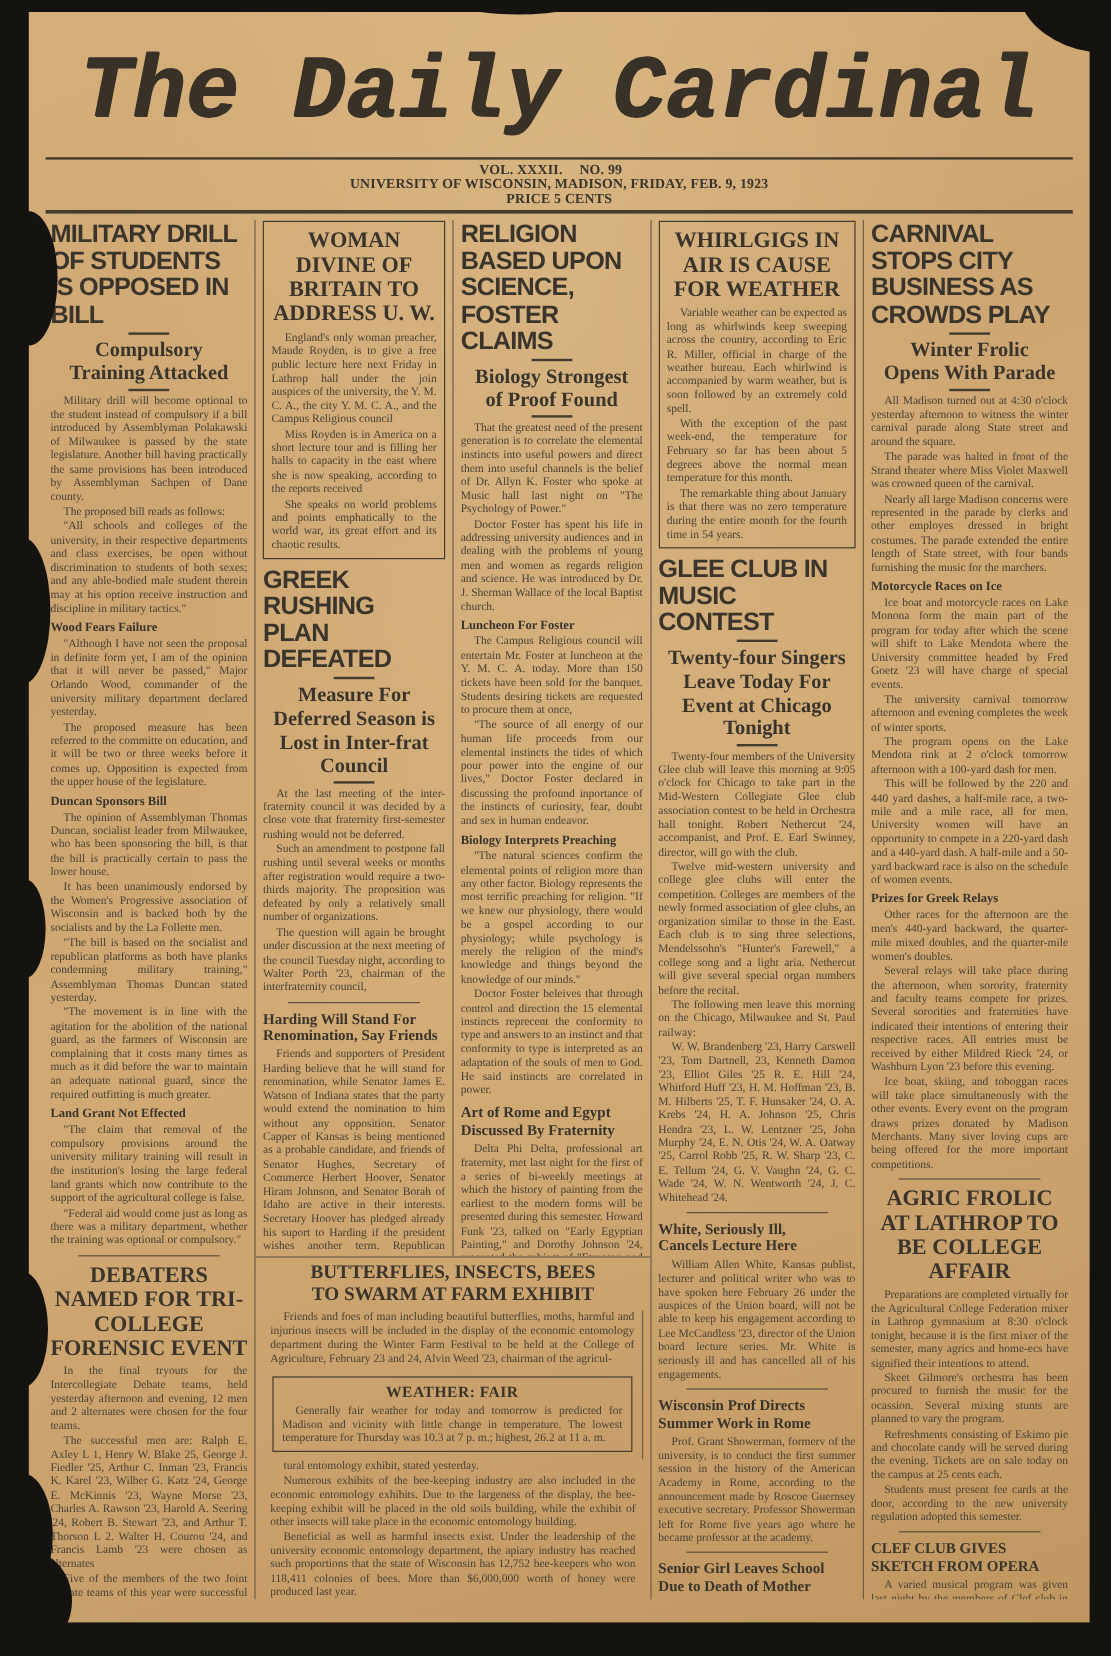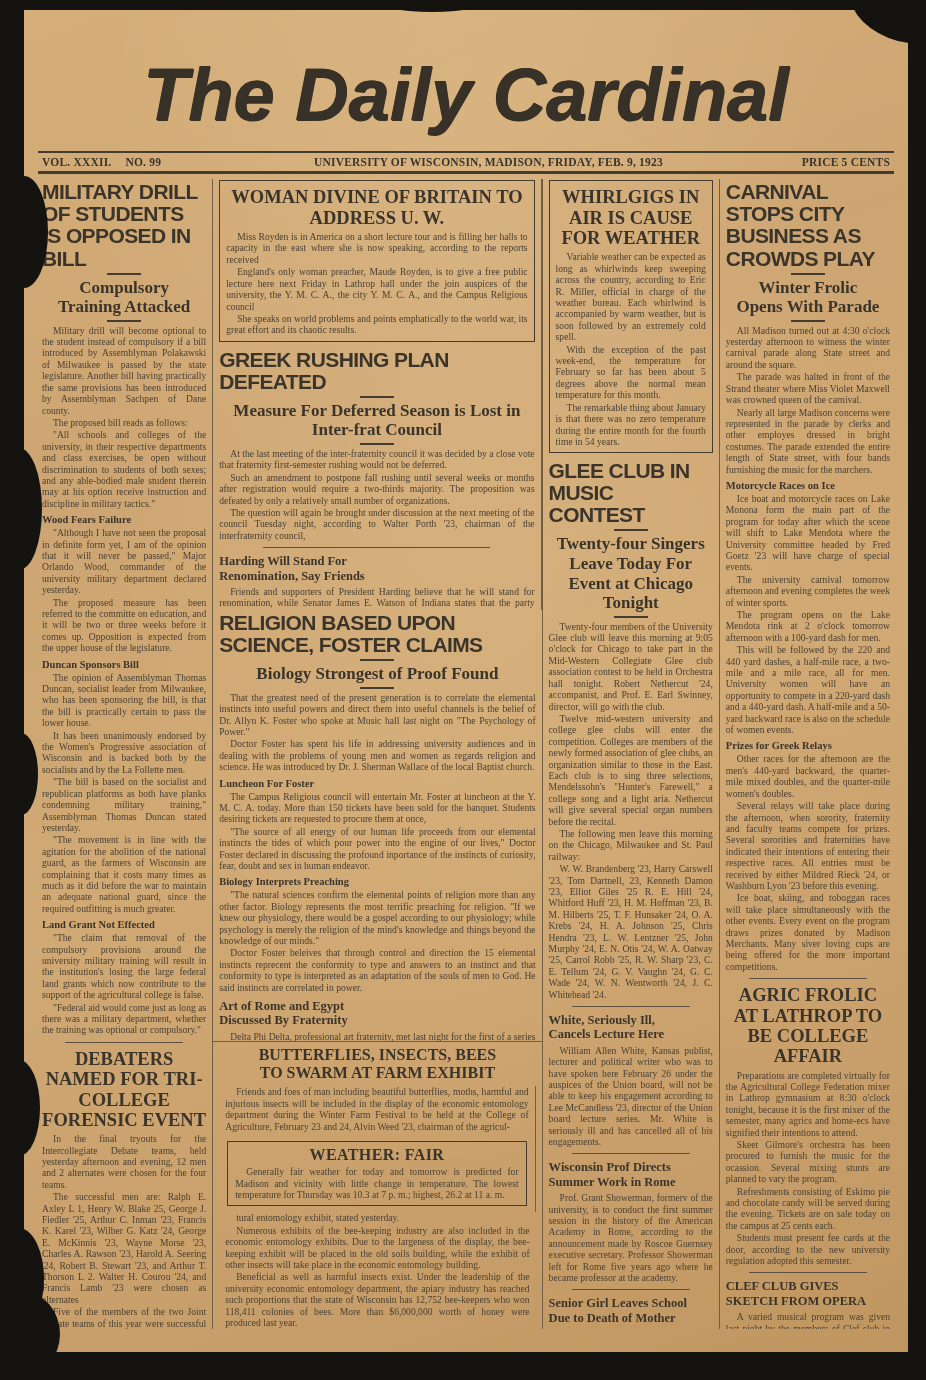--- a/index.html
+++ b/index.html
@@ -15,55 +15,55 @@
   .b1{left:0px;top:176px;width:48px;height:112px;}
   .b2{left:-4px;top:448px;width:46px;height:122px;}
   .b3{left:4px;top:733px;width:34px;height:82px;}
   .b4{left:-2px;top:1060px;width:42px;height:96px;}
   .b5{left:-6px;top:1228px;width:50px;height:102px;}
   .b6{right:-26px;top:-24px;width:104px;height:64px;transform:rotate(22deg);}
   .b7{left:-14px;top:1292px;width:74px;height:84px;}
   .b8{left:372px;top:-14px;width:120px;height:26px;border-radius:50%;}
 
   .masthead{text-align:center;padding-top:28px;}
-  .masthead h1{font-family:Liberation Sans, sans-serif;font-weight:700;font-style:italic;
-       font-size:74px;margin:16px;line-height:1.1;color:#383128;
+  .masthead h1{font-family:Liberation Mono, monospace;font-weight:700;font-style:italic;
+       font-size:74px;margin:0;line-height:1.1;color:#383128;
        text-shadow:0.5px 0.5px 0 #383128, -0.5px 0 0 #383128;}
   .dateline{display:flex;justify-content:space-between;align-items:center;margin:12px 14px 0;
        border-top:2px solid #453c30;border-bottom:3px solid #453c30;padding:3px 4px;
-       font-weight:700;font-size:11.5px;color:#3b342b;letter-spacing:.2px;}
+       font-weight:700;font-size:11.5px;color:#3b342b;letter-spacing:.2px;flex-direction:column;}
   .volwrap span{margin-right:14px;}
 
   .columns{display:flex;margin:5px 12px 0;height:1150px;overflow:hidden;}
   .vr{border-right:1px solid #6f5f49;}
   .col{padding:0 6px;overflow:hidden;}
   .c1,.c4,.c5{flex:1 1 0;min-width:0;}
   .cpair{flex:2 2 0;min-width:0;display:flex;flex-direction:column;padding:0;}
-  .pair-top{display:flex;height:888px;overflow:hidden;flex-direction:column;}
+  .pair-top{display:flex;height:888px;overflow:hidden;}
   .pair-top .sub{flex:1 1 0;min-width:0;padding:0 6px;overflow:hidden;}
   .span-sec{border-top:1px solid #6f5f49;padding:4px 6px 0;}
   .pair-bottom{display:flex;flex-direction:column;}
   .pair-bottom .sub{flex:1 1 0;min-width:0;padding:0 6px;}
 
   .bp{font-size:9.6px;line-height:1.19;text-align:justify;text-indent:11px;
       margin:0 0 1px;color:#4a4134;}
   .hl-sans{font-family:"Liberation Sans","DejaVu Sans",sans-serif;font-weight:700;
       font-size:21px;line-height:1.05;letter-spacing:-0.6px;margin:2px 0 3px;color:#3b342b;}
   .hl-serif{font-weight:700;font-size:18.5px;line-height:1.1;margin:2px 0 3px;
       text-align:center;color:#3b342b;}
   .hl-span{font-weight:700;font-size:16px;line-height:1.15;margin:0 0 4px;color:#3b342b;text-align:center;}
   .deck{font-weight:700;font-size:17px;text-align:center;margin:1px 8px;line-height:1.15;color:#3b342b;}
   .xh{font-weight:700;font-size:10.5px;margin:5px 0 2px;color:#3b342b;}
   .mh{font-weight:700;font-size:12.5px;line-height:1.15;margin:6px 0 3px;color:#3b342b;}
   .mh .l2{display:block;text-align:left;}
   .rule-sm{width:34px;border-top:2px solid #453c30;margin:3px auto;}
   .rule-story{width:72%;border-top:1px solid #5d5040;margin:6px auto;}
   .boxed{border:1.5px solid #453c30;padding:4px 6px;margin:1px 0 7px;}
   .infobox{border:1.5px solid #453c30;padding:4px 7px;margin:9px 2px 6px;}
-  .infobox .ibt{font-weight:700;font-size:16px;text-align:center;margin:0 0 2px;
+  .infobox .ibt{font-weight:700;font-size:13px;text-align:center;margin:0 0 2px;
       color:#3b342b;letter-spacing:.4px;}
 </style>
 </head>
 <body>
 
 <div class="paper">
 
   <header class="masthead">
     <h1>The Daily Cardinal</h1>
     <div class="dateline">
@@ -106,22 +106,22 @@
         <p class="bp">Five of the members of the two Joint Debate teams of this year were successful in making the team. Accordind to the proposed credit plan for the literary society competition, points will be given for members who were successful in making the final intercollegiate squads. Hesperia has six representatives, Philomathia has five and Athenae has two.</p>
       </article>
     </section>
 
     <div class="cpair vr">
       <div class="pair-top">
 
         <section class="col sub vr">
           <article class="story boxed">
             <h2 class="hl-serif">WOMAN DIVINE OF BRITAIN TO ADDRESS U. W.</h2>
+            <p class="bp">England's only woman preacher, Maude Royden, is to give a free public lecture here next Friday in Lathrop hall under the join auspices of the university, the Y. M. C. A., the city Y. M. C. A., and the Campus Religious council</p>
             <p class="bp">Miss Royden is in America on a short lecture tour and is filling her halls to capacity in the east where she is now speaking, according to the reports received</p>
-            <p class="bp">England's only woman preacher, Maude Royden, is to give a free public lecture here next Friday in Lathrop hall under the join auspices of the university, the Y. M. C. A., the city Y. M. C. A., and the Campus Religious council</p>
             <p class="bp">She speaks on world problems and points emphatically to the world war, its great effort and its chaotic results.</p>
           </article>
           <article class="story">
             <h2 class="hl-sans">GREEK RUSHING PLAN DEFEATED</h2>
             <div class="rule-sm"></div>
             <h3 class="deck">Measure For Deferred Season is Lost in Inter-frat Council</h3>
             <div class="rule-sm"></div>
             <p class="bp">At the last meeting of the inter-fraternity council it was decided by a close vote that fraternity first-semester rushing would not be deferred.</p>
             <p class="bp">Such an amendment to postpone fall rushing until several weeks or months after registration would require a two-thirds majority. The proposition was defeated by only a relatively small number of organizations.</p>
             <p class="bp">The question will again be brought under discussion at the next meeting of the council Tuesday night, according to Walter Porth '23, chairman of the interfraternity council,</p>

